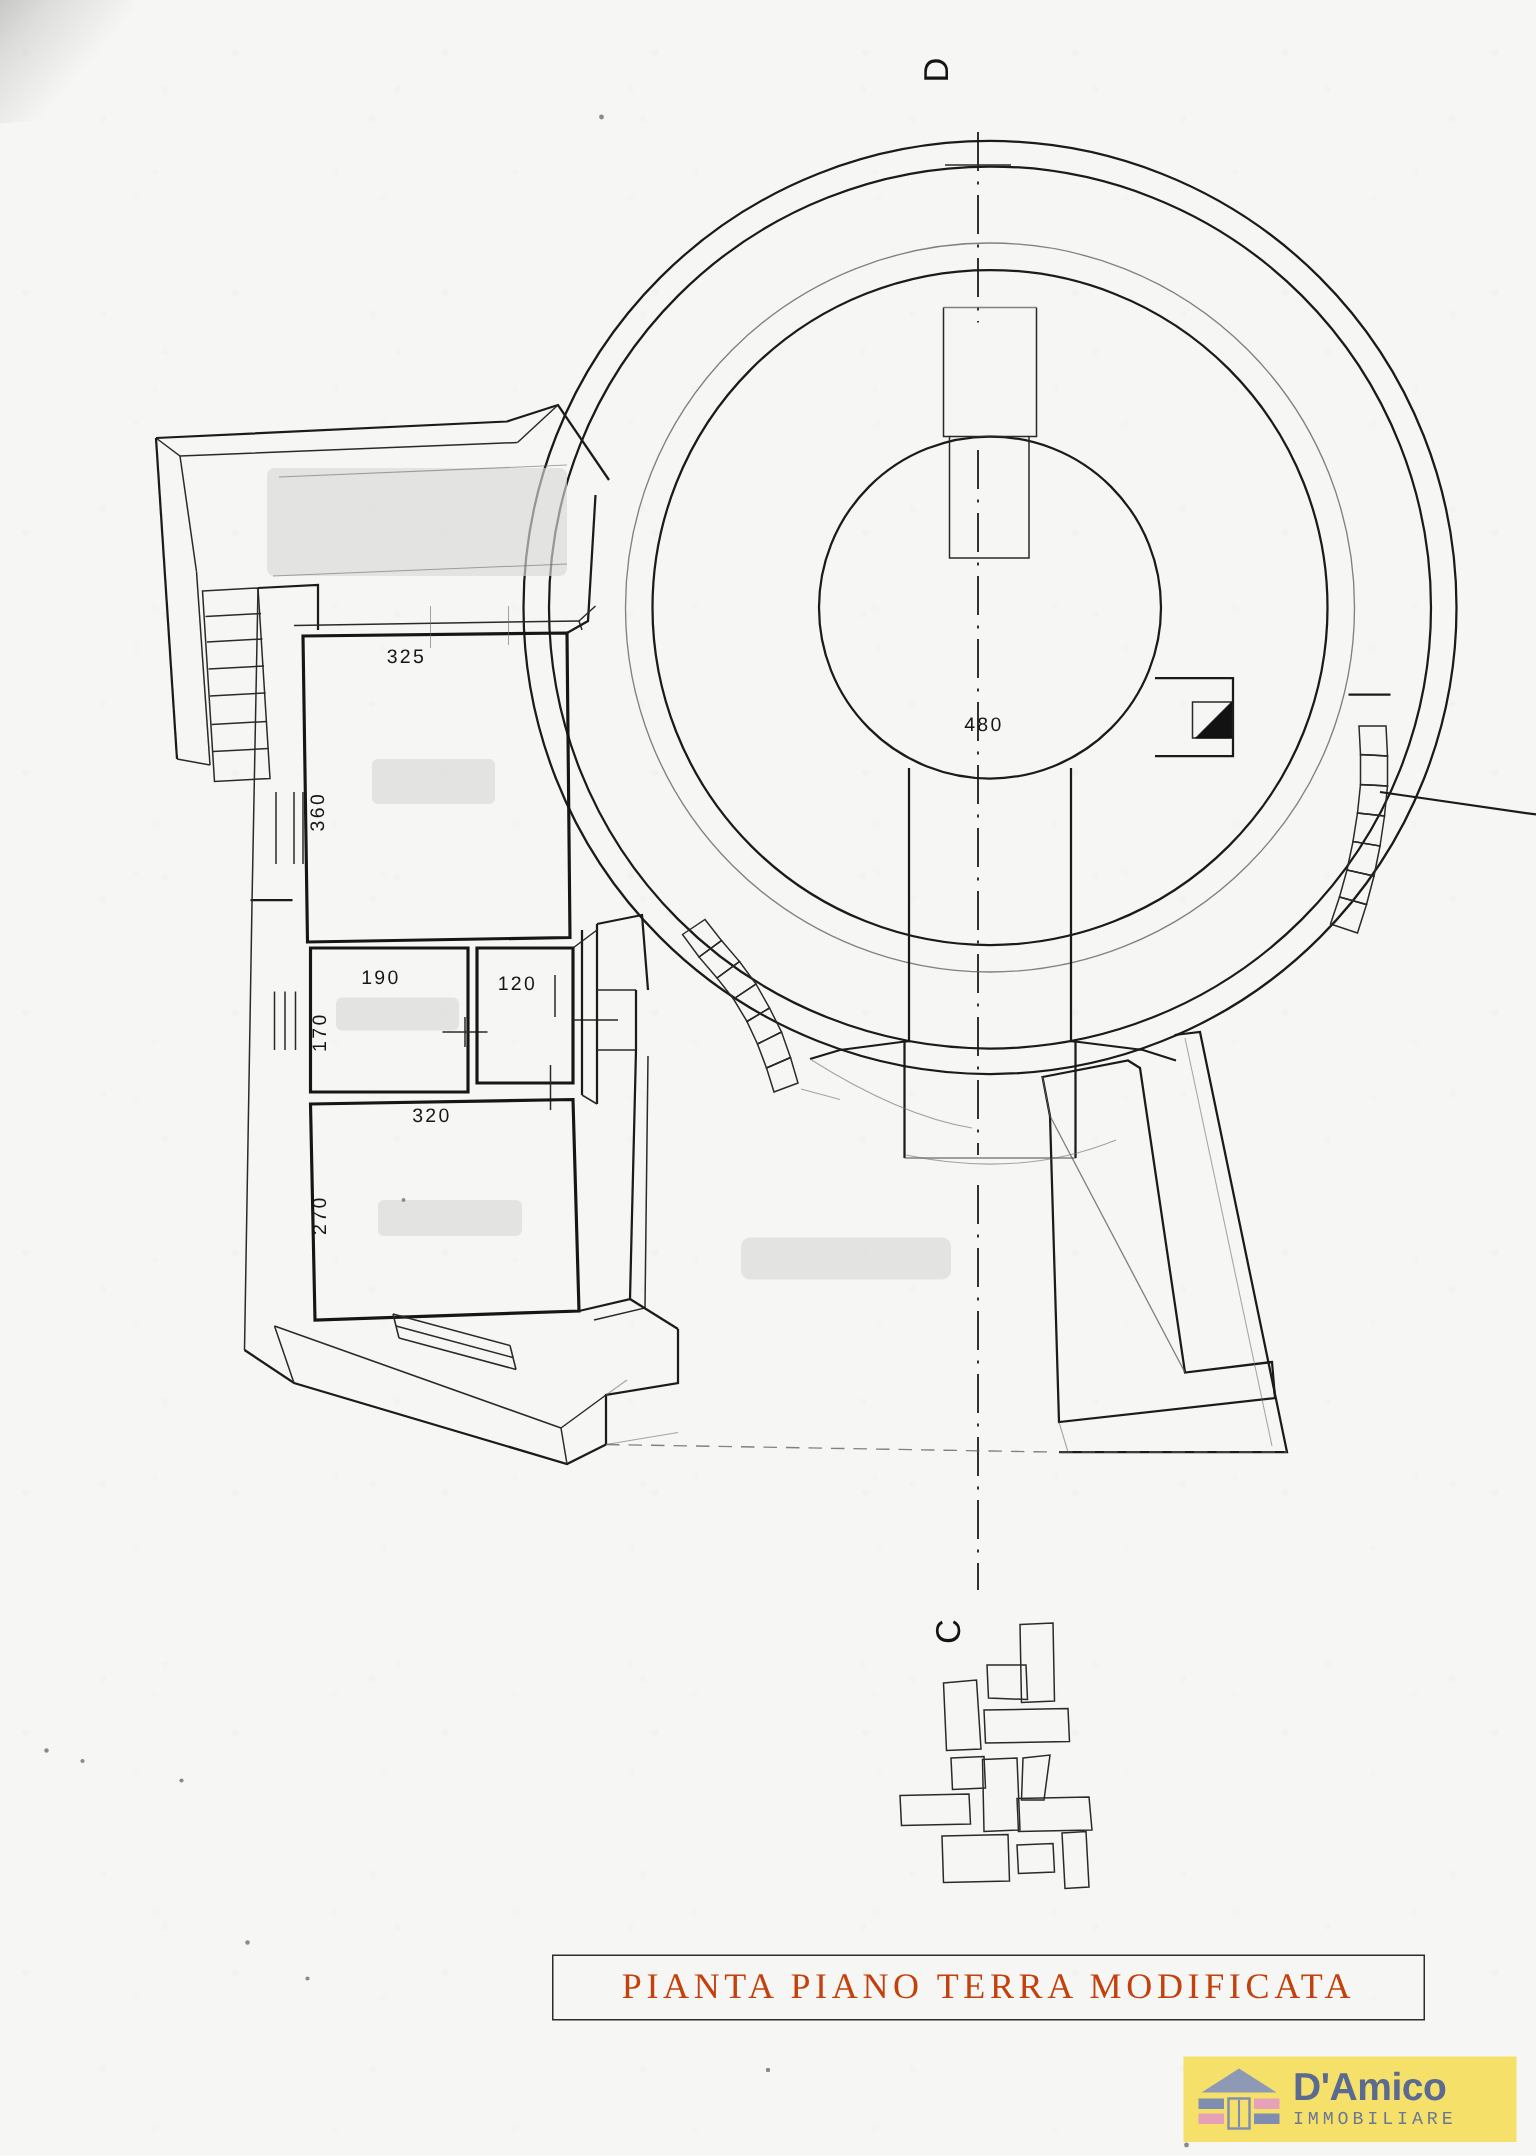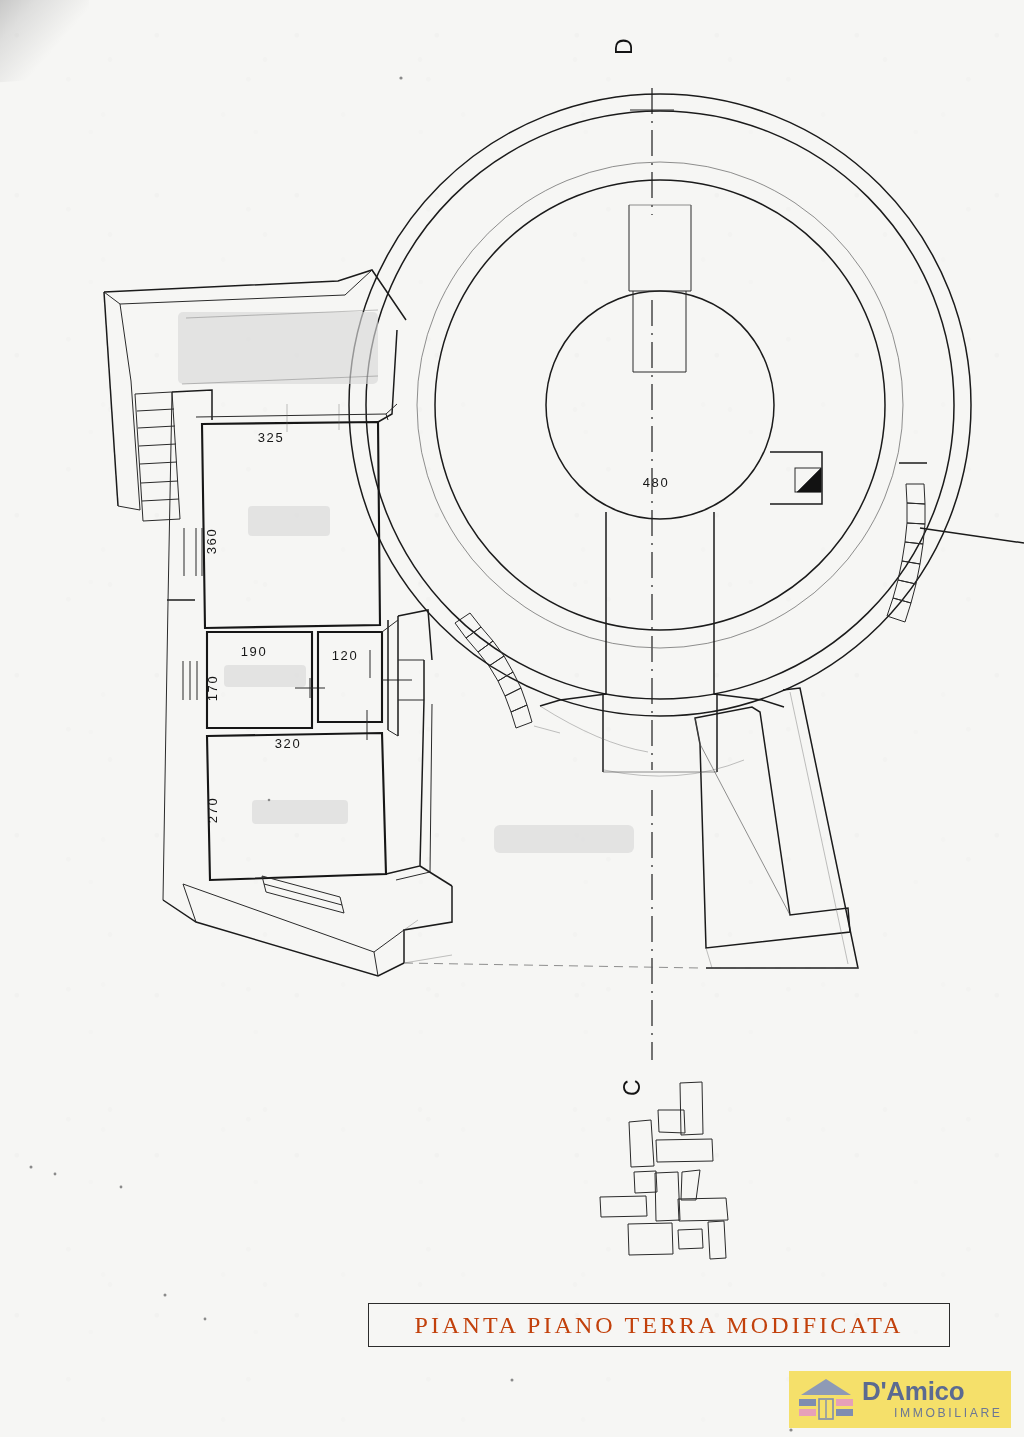--- a/index.html
+++ b/index.html
@@ -110,27 +110,26 @@
   }
   #logo-name {
     font-family: "Liberation Sans", sans-serif;
     font-weight: bold;
     font-size: 26px;
     color: #5b6a91;
     line-height: .95;
     letter-spacing: -0.3px;
   }
   #logo-sub {
-    font-family: Liberation Sans, sans-serif;
+    font-family: Liberation Mono, monospace;
     font-size: 12.2px;
     color: #6c7795;
     letter-spacing: 2.6px;
     line-height: 1.2;
     margin-top: 2px;
-    margin-left: 32px;
   }
 </style>
 </head>
 <body>
 
 <div id="sheet">
   <div id="paper-grain"></div>
   <div id="scan-edge"></div>
 
   <svg class="plan" viewBox="0 0 1024 1437">

